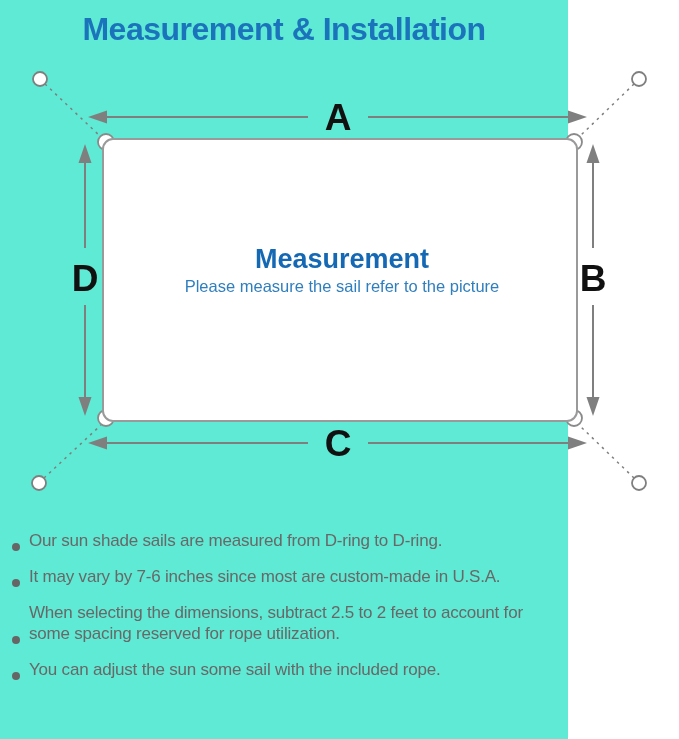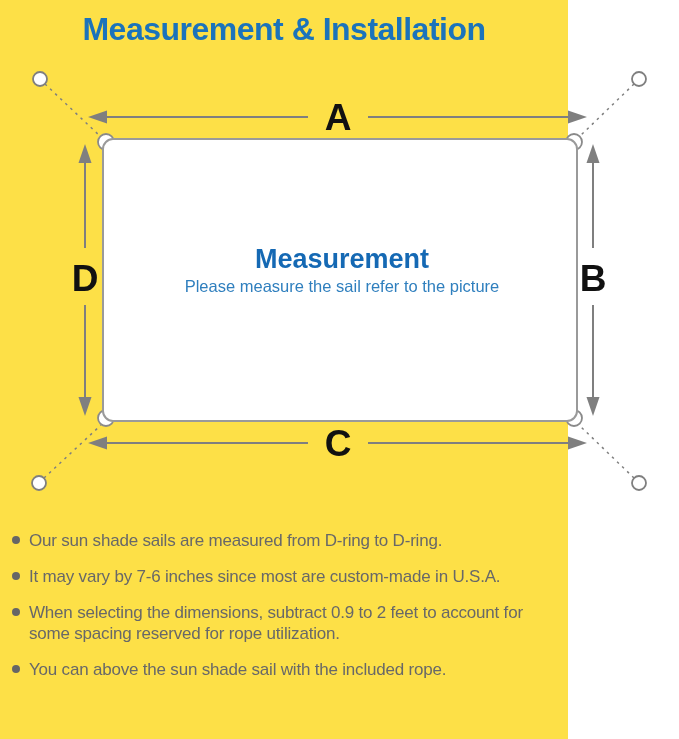--- a/index.html
+++ b/index.html
@@ -3,21 +3,21 @@
 <meta charset="utf-8">
 <style>
   * { box-sizing: border-box; }
   html, body {
     margin: 0; padding: 0;
     width: 679px; height: 739px;
     background: #ffffff;
     overflow: hidden;
     font-family: "Liberation Sans", "DejaVu Sans", sans-serif;
   }
-  .page { width: 568px; height: 739px; background: #fde047; }
+  .page { width: 568px; height: 739px; background: #5eead4; }
 
   h1.title {
     margin: 0;
     padding-top: 9px;
     height: 55px;
     text-align: center;
     font-size: 32px;
     line-height: 40px;
     font-weight: bold;
     letter-spacing: -0.5px;
@@ -52,21 +52,21 @@
     text-anchor: middle;
   }
 
   ul.notes {
     margin: 0;
     padding: 15px 14px 0 12px;
     list-style: none;
   }
   ul.notes li {
     display: flex;
-    align-items: flex-start;
+    align-items: flex-end;
     gap: 9px;
     margin-bottom: 15px;
     color: #686868;
     font-size: 17px;
     line-height: 21px;
     letter-spacing: -0.2px;
   }
   ul.notes .dot {
     flex: none;
     width: 8px; height: 8px;
@@ -133,21 +133,21 @@
     <li>
       <span class="dot"></span>
       <span class="note-text">Our sun shade sails are measured from D-ring to D-ring.</span>
     </li>
     <li>
       <span class="dot"></span>
       <span class="note-text">It may vary by 7-6 inches since most are custom-made in U.S.A.</span>
     </li>
     <li>
       <span class="dot"></span>
-      <span class="note-text">When selecting the dimensions, subtract 0.9 to 2 feet to account for some spacing reserved for rope utilization.</span>
+      <span class="note-text">When selecting the dimensions, subtract 2.5 to 2 feet to account for some spacing reserved for rope utilization.</span>
     </li>
     <li>
       <span class="dot"></span>
-      <span class="note-text">You can above the sun shade sail with the included rope.</span>
+      <span class="note-text">You can adjust the sun some sail with the included rope.</span>
     </li>
   </ul>
 
 </div>
 
 </body></html>

